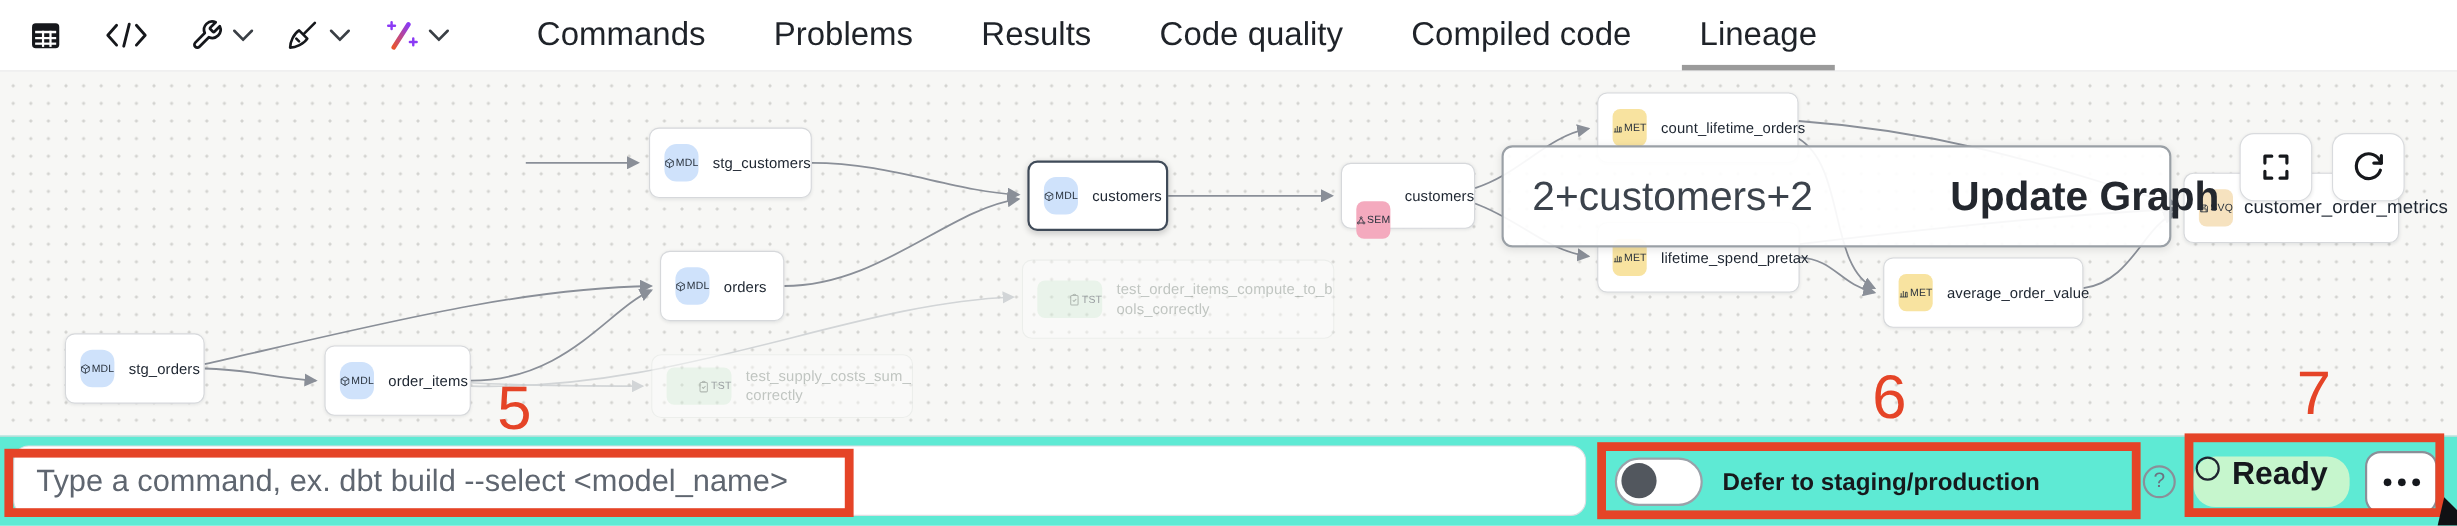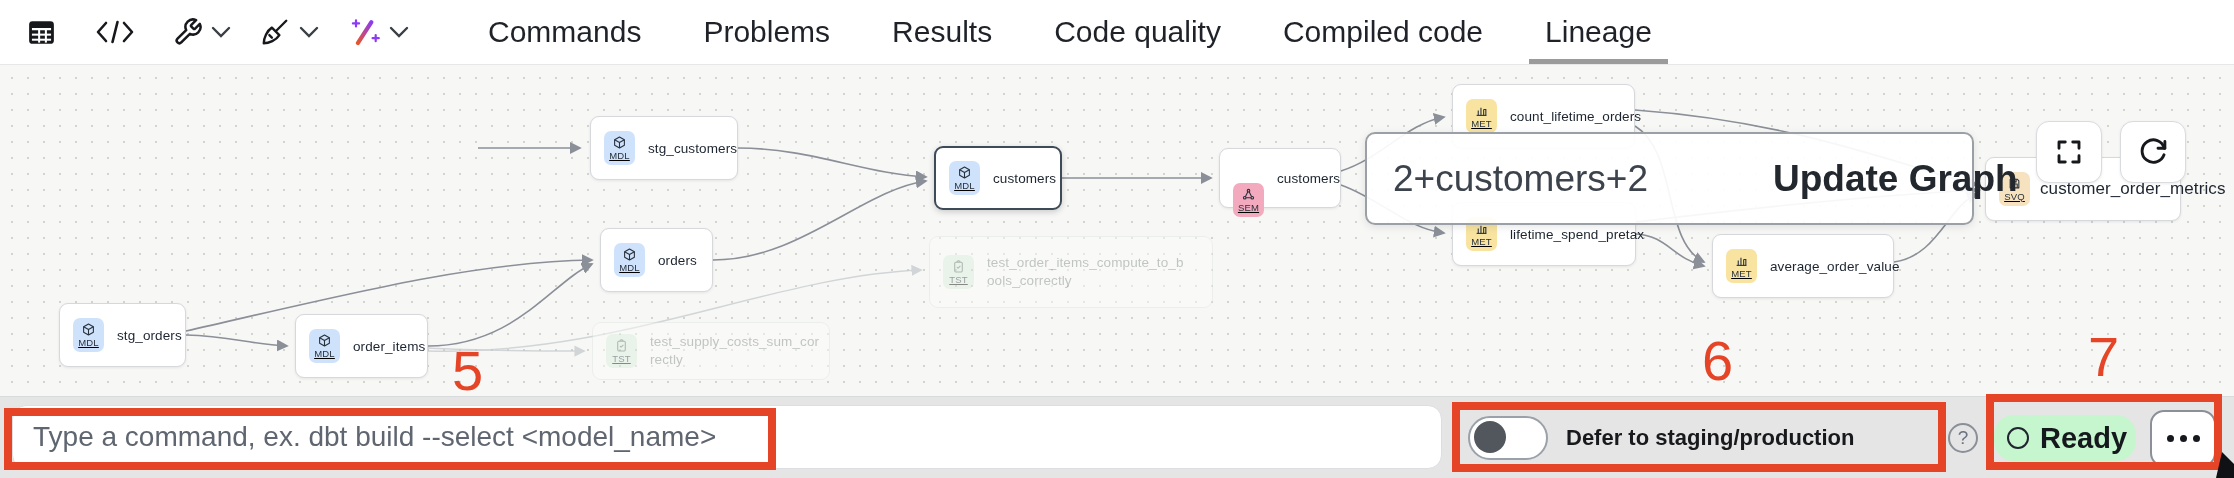--- a/index.html
+++ b/index.html
@@ -35,48 +35,48 @@
   .node{
     position:absolute;display:flex;align-items:center;gap:13px;box-sizing:border-box;
     background:#ffffff;border:1.5px solid #d6d8db;border-radius:9px;
     box-shadow:0 1px 3px rgba(16,24,40,.08);padding-left:13px;z-index:2;cursor:pointer;
   }
   .node .nlabel{font-size:13.5px;color:#1d2530;letter-spacing:.1px;}
   .node.selected{border:2.5px solid #3f4a58;box-shadow:0 2px 6px rgba(0,0,0,.18);}
   .node.faded{opacity:.45;border-color:#e0e4e1;box-shadow:none;background:#fdfdfc;}
   .node.faded .nlabel{color:#7f8a84;width:200px;word-break:break-all;line-height:1.35;}
   .badge{
-    width:31px;height:34px;border-radius:7px;display:flex;flex-direction:column;
-    align-items:center;justify-content:center;gap:1px;flex:0 0 auto;text-decoration:underline;
+    width:31px;height:34px;border-radius:7px;display:flex;flex-direction:row;
+    align-items:center;justify-content:center;gap:1px;flex:0 0 auto;
   }
   .badge .blabel{font-size:9.5px;color:#28313c;letter-spacing:.2px;}
-  .badge.src{background:#9ff0dc;} .badge.mdl{background:#cfe2fb;}
+  .badge.src{background:#9ff0dc;} .badge.mdl{background:#cfe2fb;border-radius:11px;}
   .badge.sem{background:#f4aabe;margin-top:44px;} .badge.met{background:#f8e3a0;}
-  .badge.tst{background:#d9efdd;} .badge.svq{background:#f6e2bf;}
+  .badge.tst{background:#d9efdd;padding-left:28px;} .badge.svq{background:#f6e2bf;}
   
   .selector{
     position:absolute;left:1365px;top:68px;width:609px;height:93px;z-index:5;
     background:rgba(255,255,255,.93);border:2.5px solid #9aa0a6;border-radius:10px;
     box-shadow:0 2px 8px rgba(0,0,0,.10);display:flex;align-items:center;box-sizing:border-box;justify-content:space-between;
   }
   .selector .selvalue{
     flex:0 0 380px;padding-left:26px;font-size:37px;color:#3c434c;white-space:nowrap;overflow:hidden;
   }
   .selector .seldivider{width:2px;align-self:stretch;background:#9aa0a6;}
   .selector .selbtn{
     flex:1;text-align:center;font-size:37px;font-weight:700;color:#23272e;cursor:pointer;white-space:nowrap;
   }
   .canvasbtn{
     position:absolute;width:64px;height:60px;background:#ffffff;border:1.5px solid #d9dbde;
     border-radius:13px;display:flex;align-items:center;justify-content:center;z-index:6;
     box-shadow:0 1px 3px rgba(0,0,0,.08);cursor:pointer;
   }
   
   .bottombar{
-    position:absolute;left:0;top:396px;width:2234px;height:82px;background:#e5e5e5;
+    position:absolute;left:0;top:396px;width:2234px;height:82px;background:#5eead4;
     border-top:1px solid #d8dadc;z-index:10;
   }
   .cmdbox{
     position:absolute;left:12px;top:8px;width:1430px;height:64px;box-sizing:border-box;
     border:1.5px solid #dcdee2;border-radius:14px;background:#fff;display:flex;align-items:center;
   }
   .cmdbox input{
     border:none;outline:none;background:transparent;width:95%;margin-left:18px;
     font-family:"Liberation Sans",sans-serif;font-size:28px;color:#30343a;
   }
@@ -90,21 +90,21 @@
     position:absolute;left:4px;top:3px;width:32px;height:32px;border-radius:50%;background:#52575e;
   }
   .deferlabel{font-size:22px;font-weight:700;color:#17191c;white-space:nowrap;}
   .help{
     position:absolute;left:1948px;top:26px;width:30px;height:30px;border:2px solid #8a8f98;
     border-radius:50%;box-sizing:border-box;display:flex;align-items:center;justify-content:center;
     font-size:19px;color:#6b7280;cursor:pointer;
   }
   .ready{
     position:absolute;left:1994px;top:18px;width:142px;height:46px;border-radius:20px;
-    background:#c6f6cd;display:flex;align-items:center;gap:11px;padding-left:13px;box-sizing:border-box;
+    background:#c6f6cd;display:flex;gap:11px;padding-left:2px;box-sizing:border-box;
   }
   .ready .dot{width:22px;height:22px;border:2.5px solid #1f2430;border-radius:50%;box-sizing:border-box;}
   .ready .rlabel{font-size:29px;font-weight:700;color:#15181d;}
   .morebtn{
     position:absolute;left:2150px;top:13px;width:66px;height:57px;border:2px solid #8a8f98;
     border-radius:14px;background:#fff;box-sizing:border-box;display:flex;align-items:center;
     justify-content:center;gap:6px;cursor:pointer;
   }
   .morebtn i{width:7px;height:7px;border-radius:50%;background:#15181d;}
   

